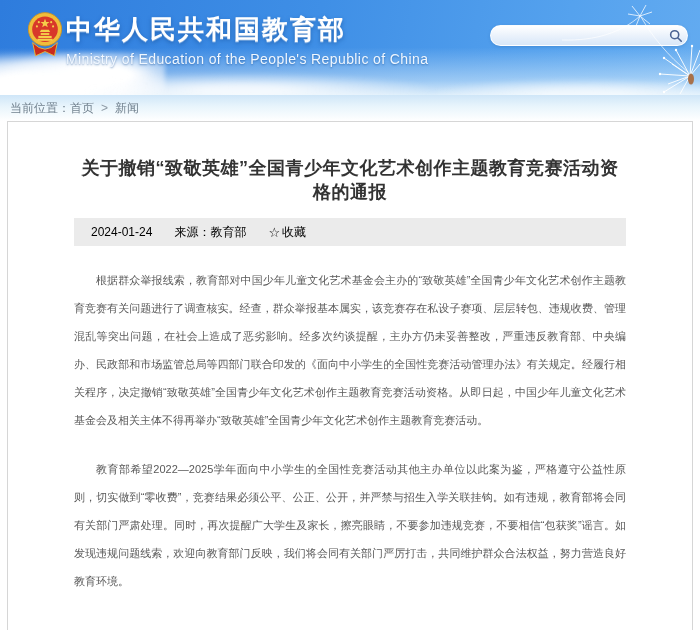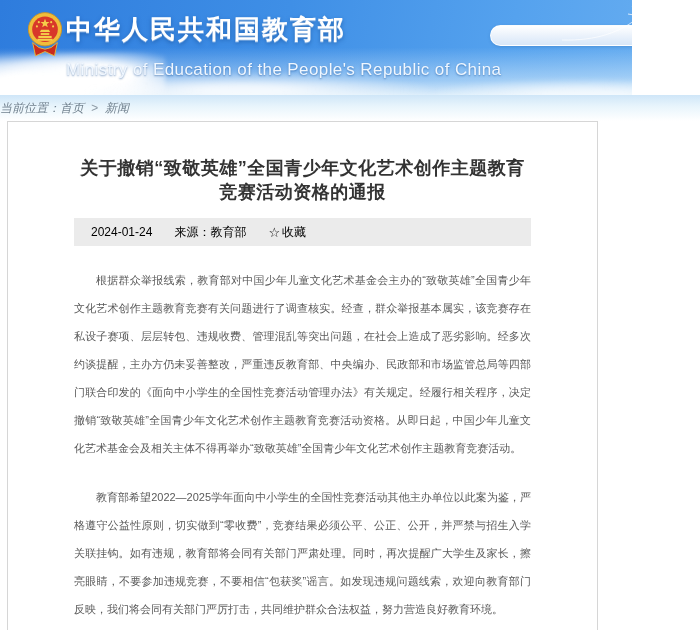--- a/index.html
+++ b/index.html
@@ -1,61 +1,61 @@
 <!DOCTYPE html>
 <html><head>
 <meta charset="utf-8">
 <style>
   * { margin:0; padding:0; box-sizing:border-box; }
   html,body { width:700px; height:630px; overflow:hidden; background:#fff;
     font-family:"Liberation Sans","DejaVu Sans",sans-serif; }
 
   
   .site-header{
-    position:relative; width:632px; height:95px; overflow:hidden;
+    position:relative; width:700px; height:95px; overflow:hidden;
     background:
       linear-gradient(180deg, rgba(255,255,255,0) 50%, rgba(222,240,252,.55) 85%, rgba(236,247,253,.9) 100%),
       linear-gradient(100deg,#2e7cdd 0%, #3f8fe6 45%, #55a2ee 80%, #63abf0 100%);
   }
   .cloud{ position:absolute; pointer-events:none; filter:blur(2px); }
   .cloud-a{ left:-15px; top:52px; width:180px; height:55px;
     background:
       radial-gradient(ellipse at 28% 65%, #fff 28%, rgba(255,255,255,.75) 48%, rgba(255,255,255,0) 72%),
       radial-gradient(ellipse at 62% 42%, #fff 22%, rgba(255,255,255,0) 62%);
   }
   .cloud-b{ left:110px; top:72px; width:330px; height:30px;
     background:radial-gradient(ellipse at 40% 60%, rgba(255,255,255,.8) 15%, rgba(255,255,255,0) 70%);
   }
   .cloud-c{ left:430px; top:78px; width:280px; height:26px;
     background:radial-gradient(ellipse at 55% 60%, rgba(255,255,255,.65) 18%, rgba(255,255,255,0) 72%);
   }
   .emblem{ position:absolute; left:26px; top:9px; }
   .title-block{ position:absolute; left:66px; top:12px; }
   .site-title{ font-size:26px; font-weight:bold; color:#ffffff; letter-spacing:2px;
     text-shadow:0 1px 0 rgba(255,255,255,.35), 0 2px 4px rgba(18,74,145,.6); cursor:pointer; }
-  .site-subtitle{ margin-top:13px; font-size:17px; color:#f0f7ff; letter-spacing:.4px;
+  .site-subtitle{ margin-top:4px; font-size:14px; color:#f0f7ff; letter-spacing:.4px;
     text-shadow:0 1px 2px rgba(18,74,145,.55); }
   .search-box{ position:absolute; left:490px; top:25px; width:198px; height:21px;
     border-radius:11px; border:1px solid rgba(255,255,255,.85);
     background:linear-gradient(180deg,#ffffff 0%,#e9f1fb 55%,#d8e7f8 100%);
     box-shadow:0 1px 3px rgba(30,90,160,.25); display:flex; align-items:center; }
   .search-box input{ flex:1; height:100%; border:none; outline:none; background:transparent;
     padding:0 4px 0 12px; font-size:12px; color:#355; }
   .search-btn{ width:22px; height:100%; display:flex; align-items:center; justify-content:center; cursor:pointer; }
   .header-deco{ position:absolute; left:0; top:0; pointer-events:none; }
 
   
-  .breadcrumb{ width:700px; height:26px; line-height:26px; padding-left:0;
+  .breadcrumb{ width:700px; height:26px; line-height:26px; padding-left:10px;
     font-size:12px; color:#72828f;
-    background:linear-gradient(180deg,#cfe6f8 0%, #e9f5fc 45%, #ffffff 100%);font-style:italic; }
+    background:linear-gradient(180deg,#cfe6f8 0%, #e9f5fc 45%, #ffffff 100%); }
   .breadcrumb a{ color:#72828f; text-decoration:none; cursor:pointer; }
   .breadcrumb .sep{ margin:0 7px; color:#8d9aa5; }
 
   
-  .content-box{ width:591px; height:509px; margin:0 7px; background:#fff;
+  .content-box{ width:686px; height:509px; margin:0 7px; background:#fff;
     border:1px solid #d6d6d6; border-bottom:none; padding:0 66px; overflow:hidden; }
   .article-title{ margin-top:34px; font-size:18px; line-height:24px; font-weight:bold;
     color:#333; text-align:center; letter-spacing:.5px; }
   .meta-bar{ margin-top:14px; height:28px; background:#ebebeb; display:flex; align-items:center;
     padding-left:17px; font-size:12px; color:#000000; }
   .meta-bar .m-item{ margin-right:22px; }
   .fav{ cursor:pointer; display:inline-flex; align-items:center; }
   .fav .star{ font-size:13px; margin-right:2px; }
   .article-body p{ font-size:11px; line-height:28px; color:#595959; text-align:justify;
     text-indent:2em; }

